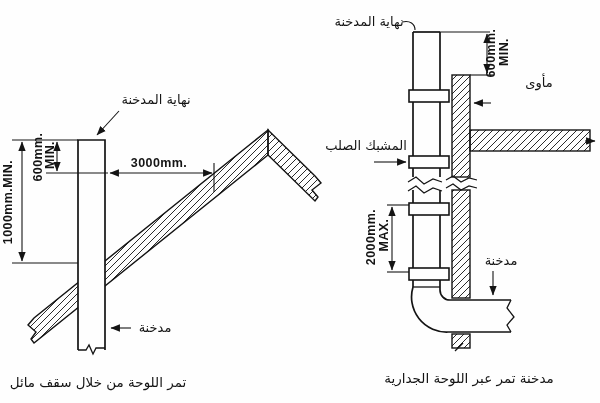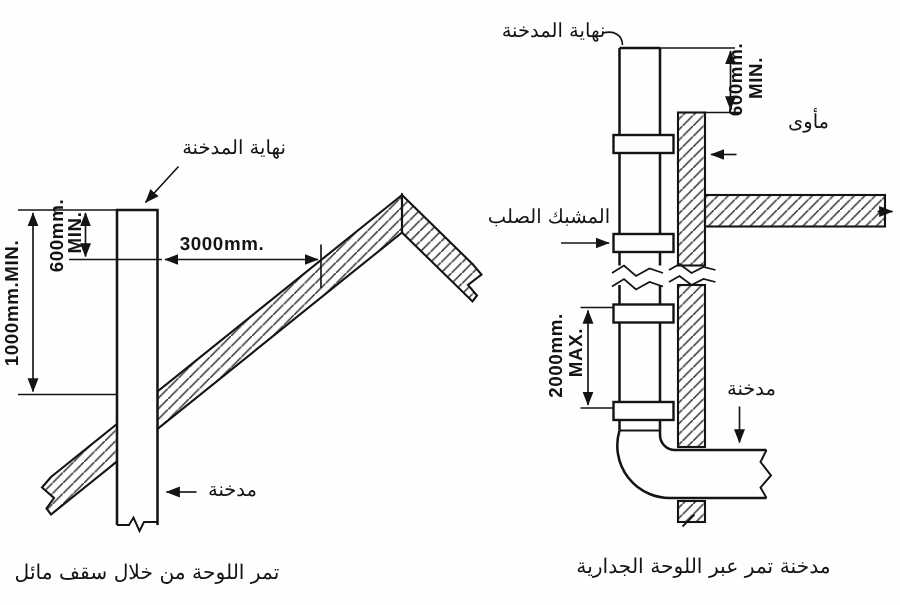--- a/index.html
+++ b/index.html
@@ -96,21 +96,21 @@
       <path d="M374,162 H406" marker-end="url(#arr)"></path>
       <path d="M493,271 V295" marker-end="url(#arr)"></path>
       <path d="M585,141 H595" marker-end="url(#arr)"></path>
     </g>
   </svg>
 
   <div class="lbl ar" style="left:156px;top:99px;">نهاية المدخنة</div>
   <div class="lbl dim rot" style="left:8px;top:202px;">1000mm.MIN.</div>
   <div class="lbl dim rot" style="left:38px;top:157px;">600mm.</div>
   <div class="lbl dim rot" style="left:50px;top:155px;">MIN.</div>
-  <div class="lbl dim" style="left:148px;top:163px;text-align:center;">3000mm.</div>
+  <div class="lbl dim" style="left:159px;top:163px;text-align:center;">3000mm.</div>
   <div class="lbl ar" style="left:155px;top:327px;">مدخنة</div>
   <div class="lbl ar caption" style="left:98px;top:383px;">تمر اللوحة من خلال سقف مائل</div>
 
   <div class="lbl ar" style="left:369px;top:21px;">نهاية المدخنة</div>
   <div class="lbl dim rot" style="left:491px;top:53px;">600mm.</div>
   <div class="lbl dim rot" style="left:504px;top:52px;">MIN.</div>
   <div class="lbl ar" style="left:509px;top:82px;margin-left:30px;">مأوى</div>
   <div class="lbl ar" style="left:366px;top:145px;">المشبك الصلب</div>
   <div class="lbl dim rot" style="left:371px;top:237px;">2000mm.</div>
   <div class="lbl dim rot" style="left:384px;top:235px;">MAX.</div>

